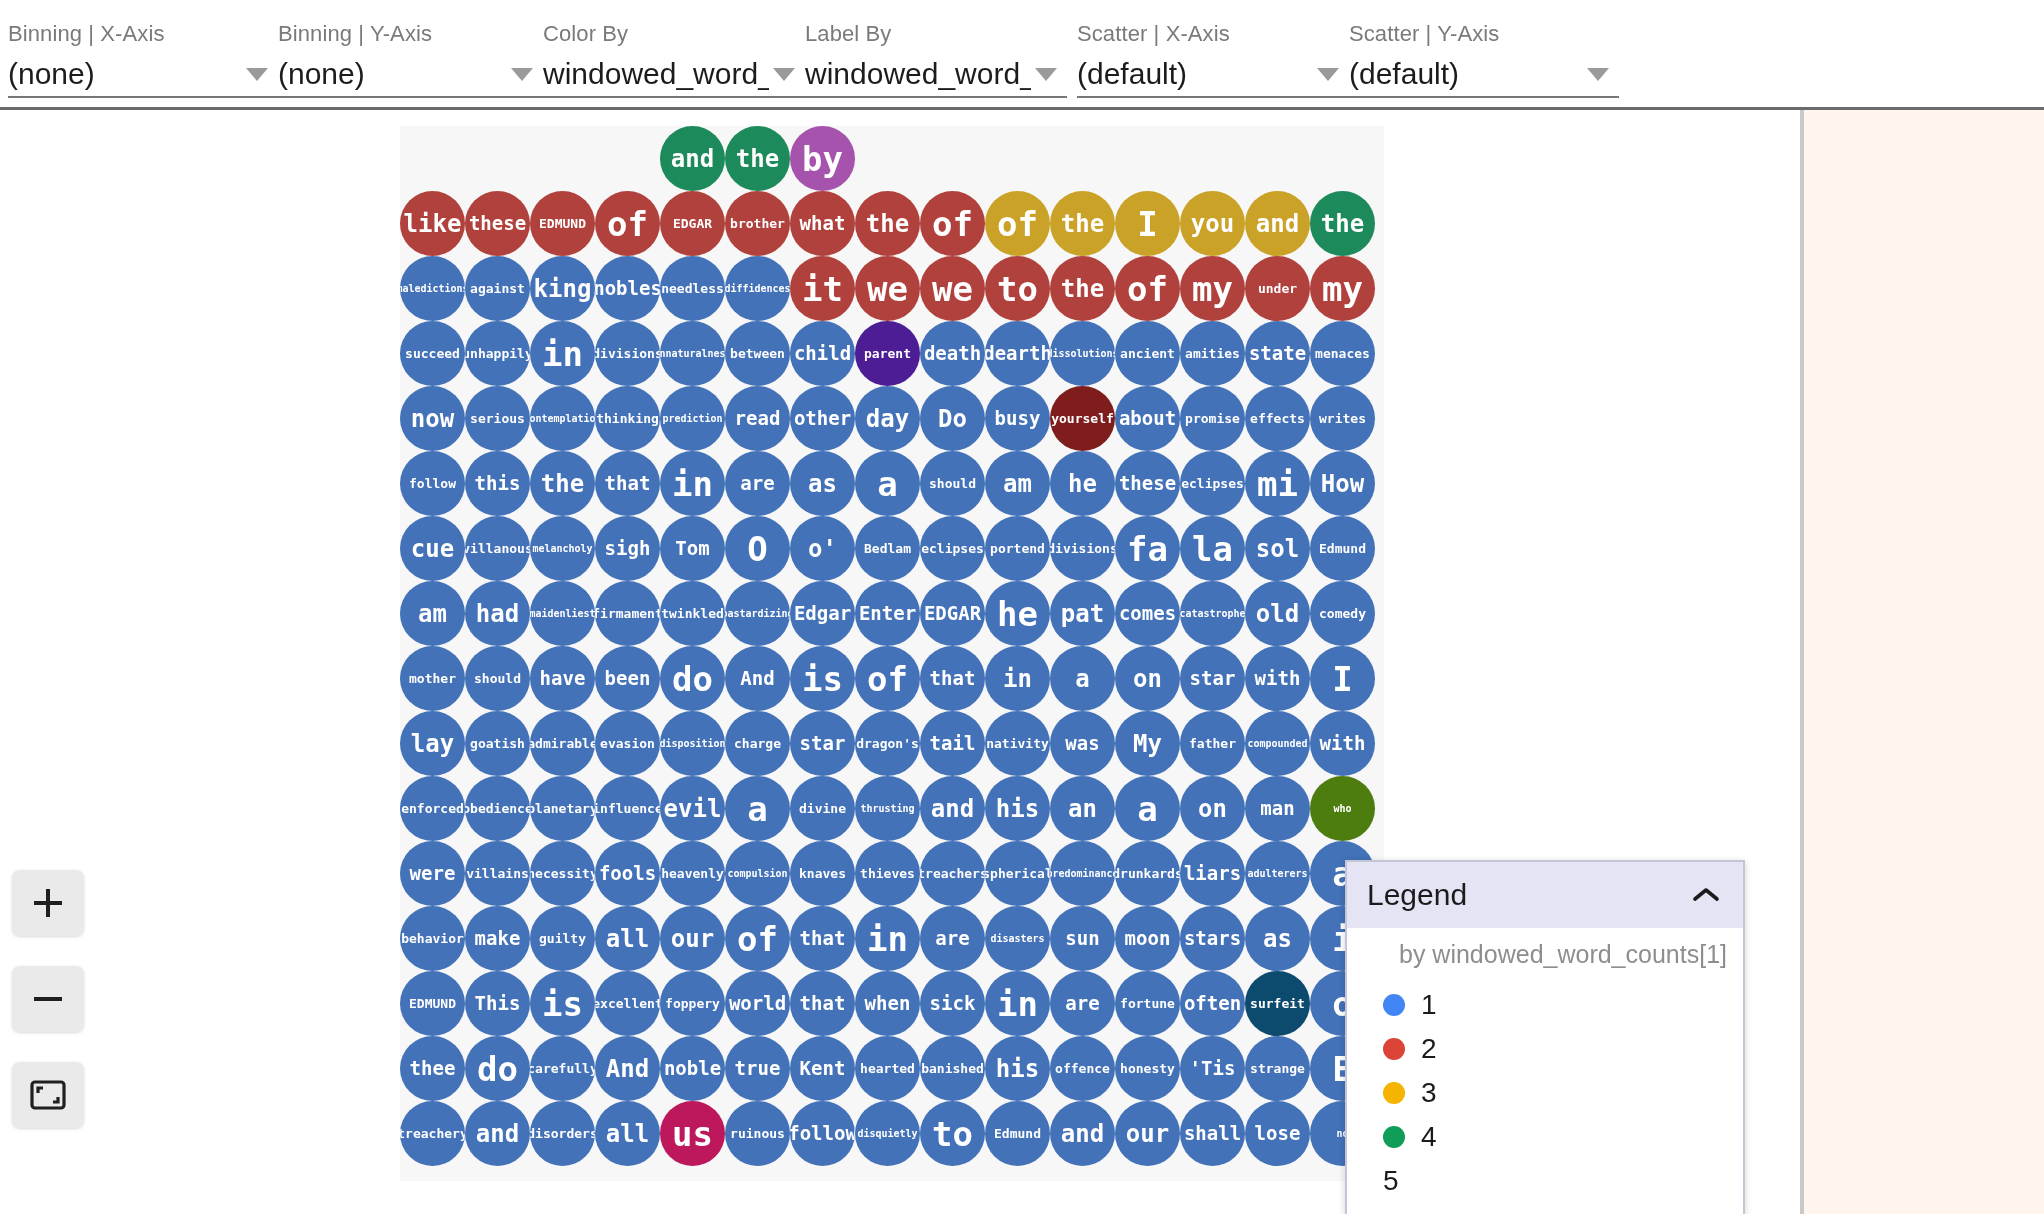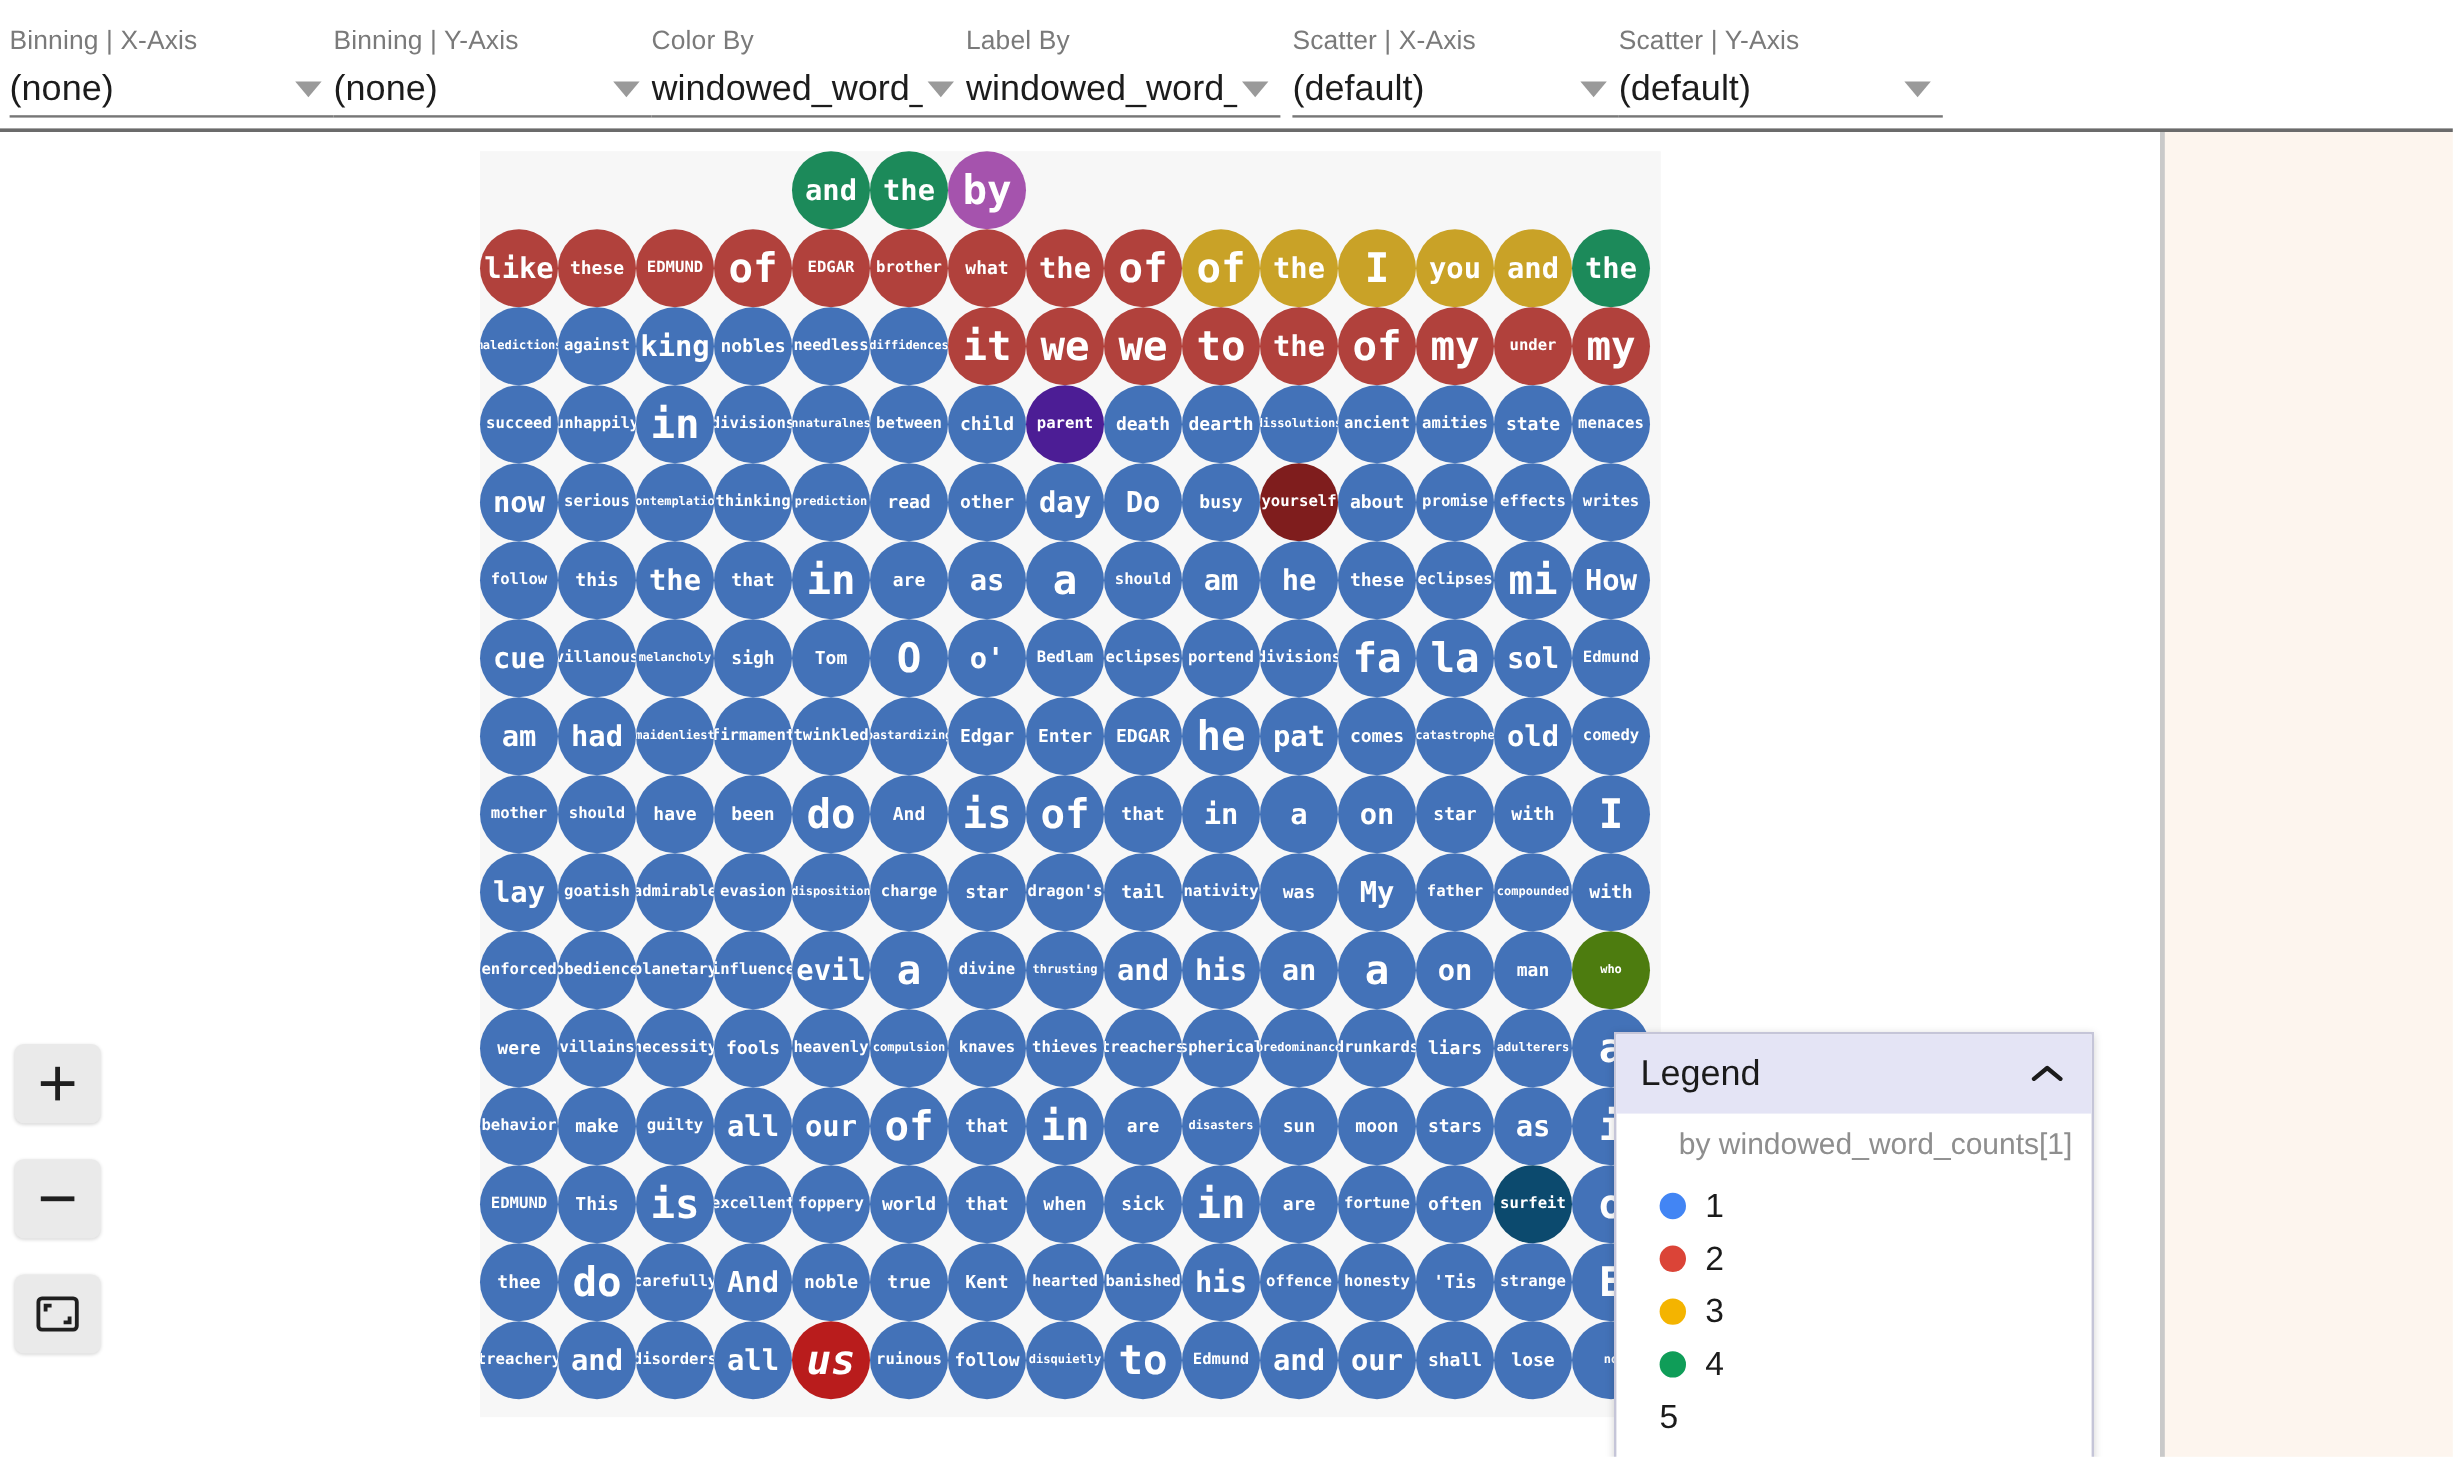--- a/index.html
+++ b/index.html
@@ -101,21 +101,21 @@
   .bub span {
     color: #ffffff;
     font-family: "DejaVu Sans Mono", monospace;
     font-weight: bold;
     line-height: 1;
     white-space: nowrap;
     text-align: center;
   }
   .s1 span { font-size: 10px; }
   .s2 span { font-size: 13px; }
-  .s3 span { font-size: 15px; }
+  .s3 span { font-size: 19px; }
   .s4 span { font-size: 24px; }
   .s5 span { font-size: 34px; }
 
   
   #zoom-controls {
     position: absolute;
     left: 12px; top: 760px;
     width: 72px;
   }
   .zoom-btn {
@@ -920,21 +920,21 @@
         </div>
         <div class="bub s4" style="background: rgb(67, 114, 184);">
           <span>and</span>
         </div>
         <div class="bub s2" style="background: rgb(67, 114, 184);">
           <span>disorders</span>
         </div>
         <div class="bub s4" style="background: rgb(67, 114, 184);">
           <span>all</span>
         </div>
-        <div class="bub s5" style="background: #b91c1c; font-style: italic;">
+        <div class="bub s5" style="background: #be185d;">
           <span>us</span>
         </div>
         <div class="bub s2" style="background: rgb(67, 114, 184);">
           <span>ruinous</span>
         </div>
         <div class="bub s3" style="background: rgb(67, 114, 184);">
           <span>follow</span>
         </div>
         <div class="bub s1" style="background: rgb(67, 114, 184);">
           <span>disquietly</span>

